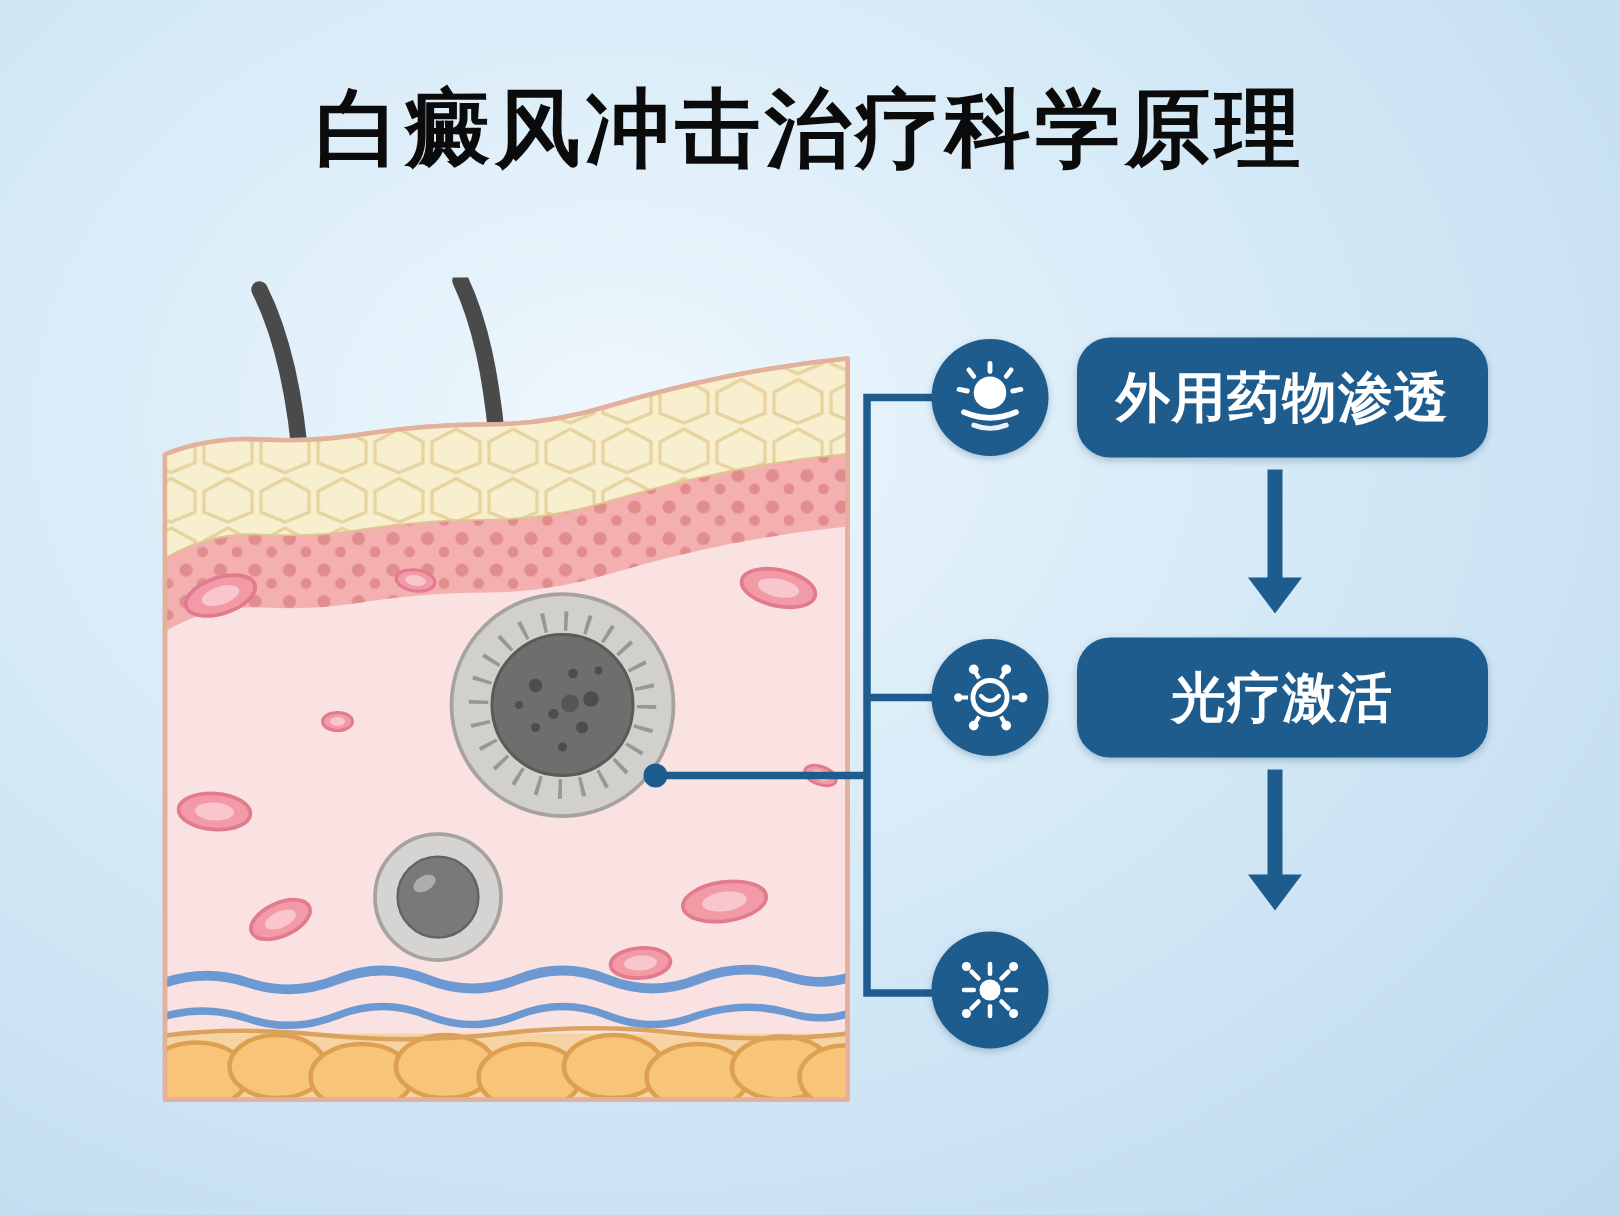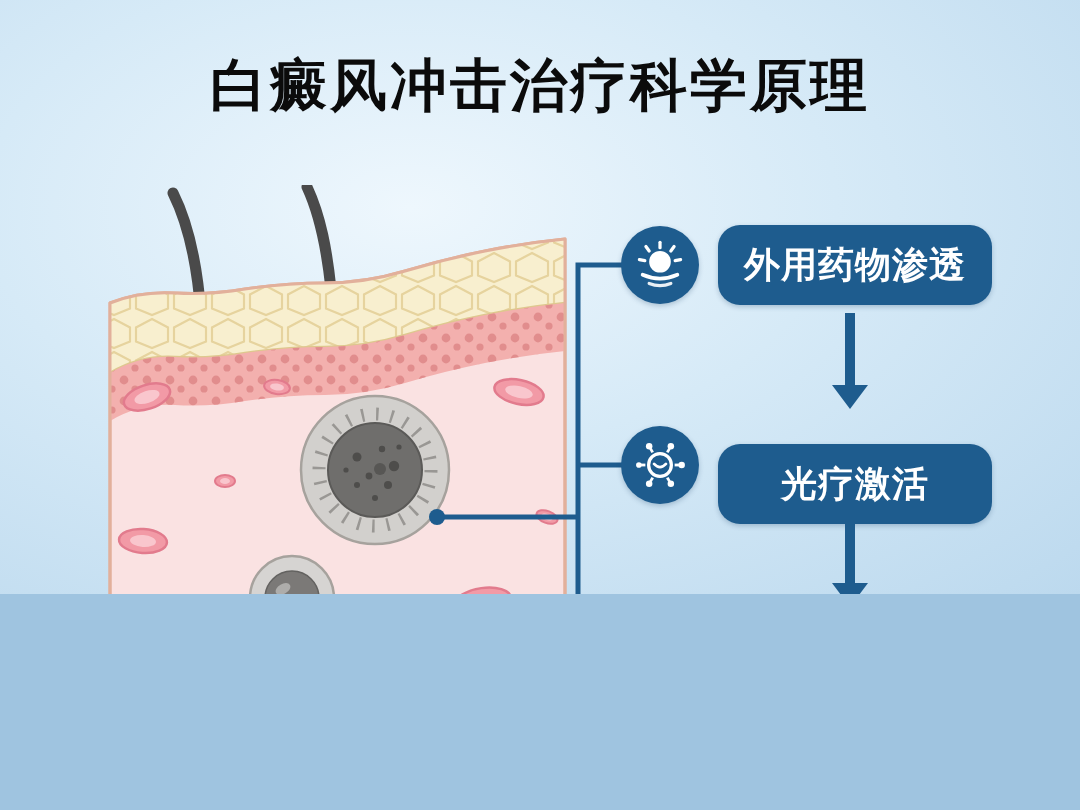--- a/index.html
+++ b/index.html
@@ -1,17 +1,17 @@
 <!DOCTYPE html>
 <html><head>
 <meta charset="utf-8">
 <style>
   html,body{margin:0;padding:0;background:#9fc4e0;}
   .canvas{
-    position:relative;width:1080px;height:594px;margin:0 auto;overflow:hidden;
+    position:relative;width:1080px;height:810px;margin:0 auto;overflow:hidden;
     background:radial-gradient(ellipse at 38% 35%, #eef7fd 0%, #d6eaf7 45%, #bcd9ee 100%);
     font-family:Liberation Serif, serif;
   }
   .title{
     position:absolute;top:48px;left:0;width:100%;margin:0;
     text-align:center;font-size:57px;font-weight:900;color:#0b0b0b;letter-spacing:3px;
   }
   .skin-wrap{position:absolute;left:95px;top:185px;width:480px;height:560px;z-index:1;}
   .connectors{position:absolute;left:0;top:0;width:1080px;height:810px;z-index:2;pointer-events:none;}
   .icon-circle{
@@ -199,21 +199,21 @@
       <g fill="#fff">
         <circle cx="44" cy="24" r="3"></circle>
         <circle cx="34" cy="6.7" r="3"></circle>
         <circle cx="14" cy="6.7" r="3"></circle>
         <circle cx="4.5" cy="24" r="2.6"></circle>
         <circle cx="14" cy="41.3" r="3"></circle>
         <circle cx="34" cy="41.3" r="3"></circle>
       </g>
     </svg>
   </div>
-  <div class="pill" style="top:444px">
+  <div class="pill" style="top:425px">
     <span>光疗激活</span>
   </div>
 
   <div class="arrow-stem" style="top:513px;height:72px"></div>
   <div class="arrow-head" style="top:583px"></div>
 
   <div class="icon-circle" style="top:621px">
     <svg viewBox="0 0 48 48" width="52" height="52">
       <circle cx="24" cy="24" r="6.5" fill="#fff"></circle>
       <g stroke="#fff" stroke-width="2.8" stroke-linecap="round">

